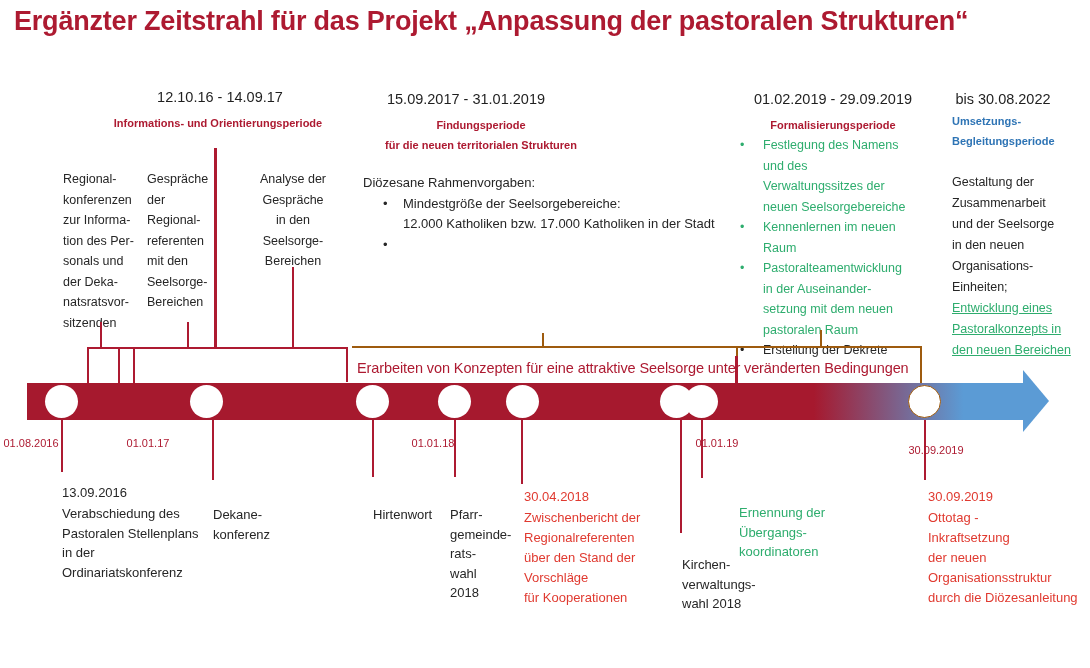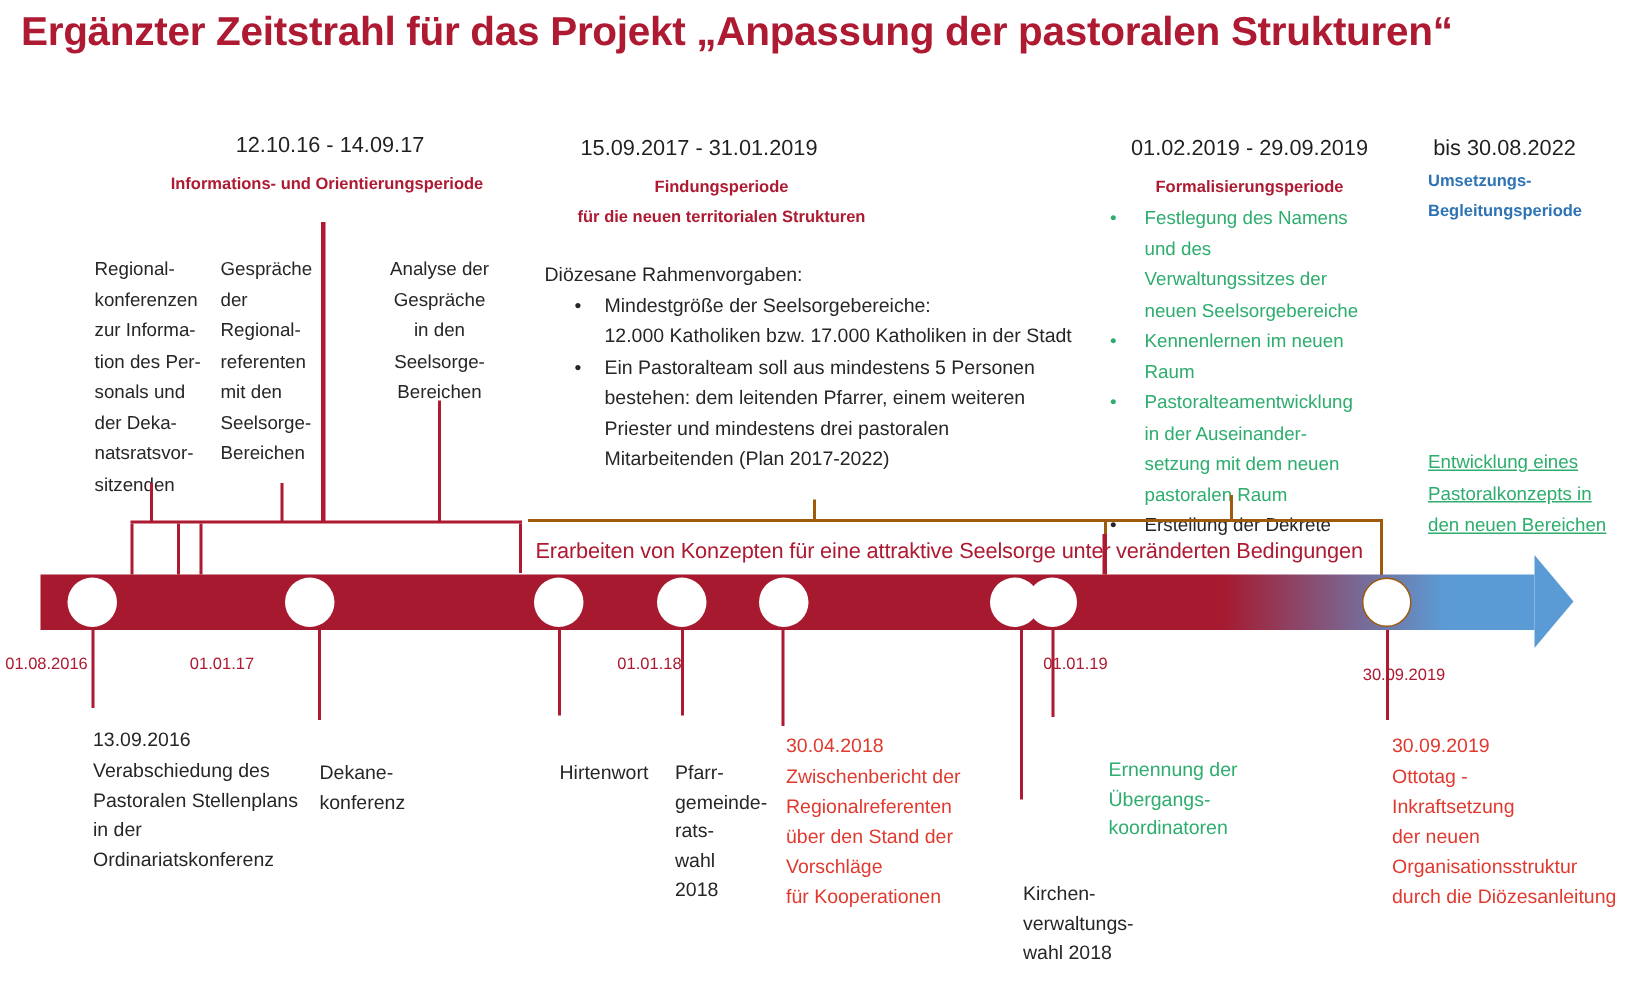--- a/index.html
+++ b/index.html
@@ -113,27 +113,29 @@
 
   <div class="abs rv" style="left:363px;top:173px;width:360px;">
     <div>Diözesane Rahmenvorgaben:</div>
     <div class="bullet-item">
       <span class="dotmark">•</span>
       <span class="pre">Mindestgröße der Seelsorgebereiche:
 12.000 Katholiken bzw. 17.000 Katholiken in der Stadt</span>
     </div>
     <div class="bullet-item">
       <span class="dotmark">•</span>
-      <span class="pre">Ein Pastoralteam soll aus mindestens 5 Personen
-bestehen: dem leitenden Pfarrer, einem weiteren
-Priester und mindestens drei pastoralen
-Mitarbeitenden (Plan 2017-2022)</span>
     </div>
   </div>
 
+  <div class="abs info pre" style="left:952px;top:172px;line-height:21px;">Gestaltung der
+Zusammenarbeit
+und der Seelsorge
+in den neuen
+Organisations-
+Einheiten;</div>
   <div class="abs info pre c-green" style="left:952px;top:298px;line-height:21px;text-decoration:underline;">Entwicklung eines
 Pastoralkonzepts in
 den neuen Bereichen</div>
 
   <div class="vline" style="left:100px;top:322px;height:26px;"></div>
   <div class="vline" style="left:187px;top:322px;height:26px;"></div>
   <div class="vline" style="left:292px;top:267px;height:81px;"></div>
   <div class="vline" style="left:214px;top:148px;width:3px;height:200px;"></div>
 
   <div class="hline" style="left:87px;top:347px;width:261px;"></div>
@@ -201,21 +203,21 @@
 wahl
 2018</div>
 
   <div class="abs ev ev5 c-red" style="left:524px;top:487px;">30.04.2018</div>
   <div class="abs ev ev5 pre c-red" style="left:524px;top:508px;">Zwischenbericht der
 Regionalreferenten
 über den Stand der
 Vorschläge
 für Kooperationen</div>
 
-  <div class="abs ev pre" style="left:682px;top:586px;">Kirchen-
+  <div class="abs ev pre" style="left:682px;top:555px;">Kirchen-
 verwaltungs-
 wahl 2018</div>
 
   <div class="abs ev pre c-green" style="left:702px;top:503px;margin-left:37px;">Ernennung der
 Übergangs-
 koordinatoren</div>
 
   <div class="abs ev ev8 c-red" style="left:928px;top:487px;">30.09.2019</div>
   <div class="abs ev ev8 pre c-red" style="left:928px;top:508px;">Ottotag -
 Inkraftsetzung

